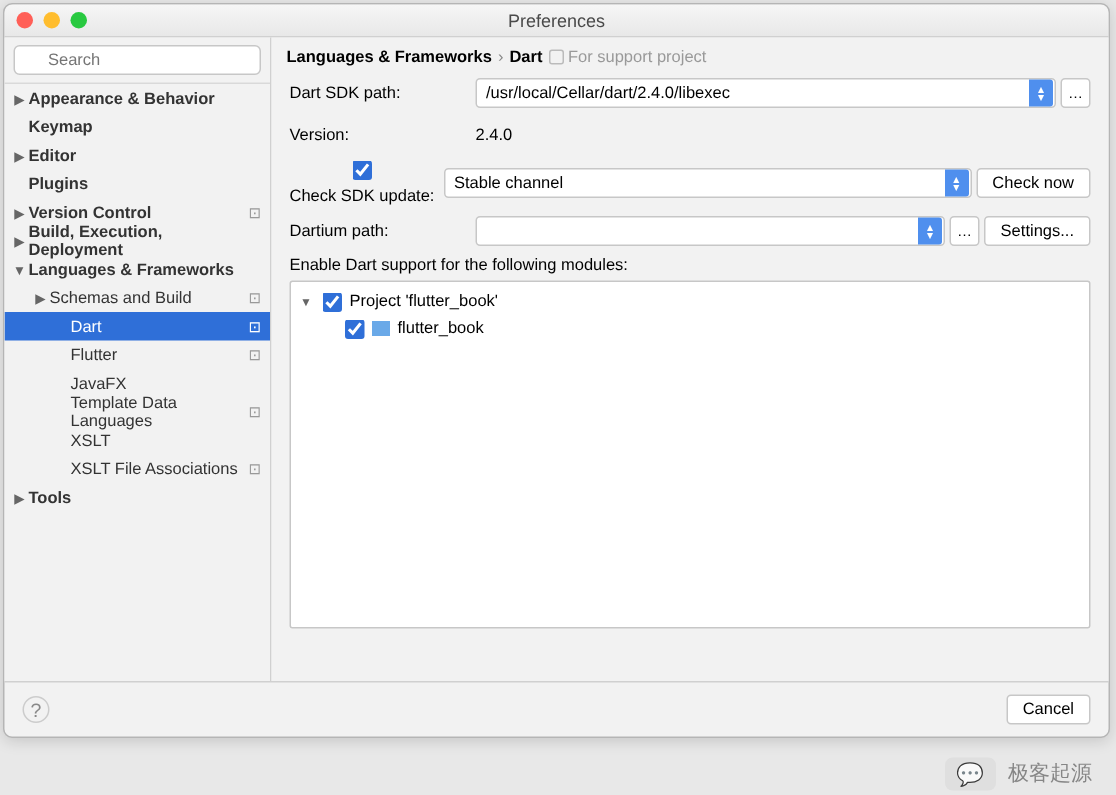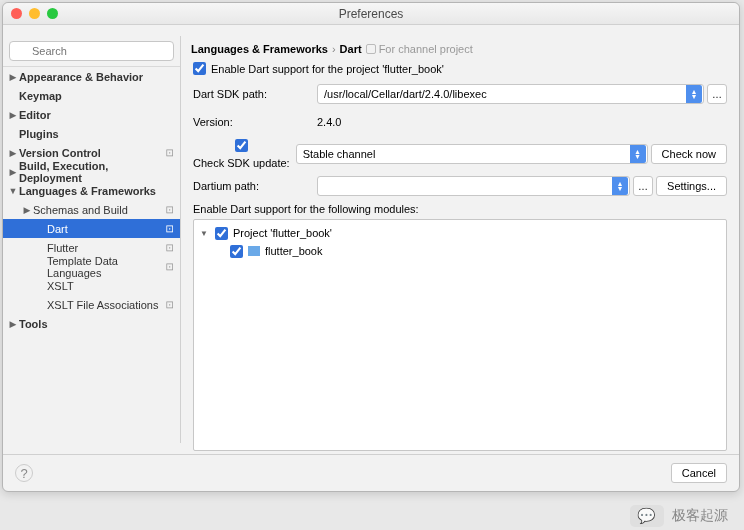--- a/index.html
+++ b/index.html
@@ -1,17 +1,17 @@
 <!DOCTYPE html>
 <html><head>
 <meta charset="utf-8">
 <style>
 * { margin: 0; padding: 0; box-sizing: border-box; font-family: -apple-system, BlinkMacSystemFont, "Helvetica Neue", sans-serif; }
 body { background: #e8e8e8; width: 744px; height: 530px; overflow: hidden; position: relative; }
-.window { background: #f2f2f2; border: 1px solid #b5b5b5; border-radius: 6px; width: 738px; height: 490px; margin: 2px; display: flex; flex-direction: column; box-shadow: 0 2px 10px rgba(0,0,0,0.15); gap: 11px; }
+.window { background: #f2f2f2; border: 1px solid #b5b5b5; border-radius: 6px; width: 738px; height: 490px; margin: 2px; display: flex; flex-direction: column; box-shadow: 0 2px 10px rgba(0,0,0,0.15); }
 .titlebar { height: 22px; background: linear-gradient(#f6f6f6, #e8e8e8); border-bottom: 1px solid #d0d0d0; display: flex; align-items: center; padding: 0 8px; position: relative; border-radius: 6px 6px 0 0; }
 .traffic { display: flex; gap: 7px; }
 .traffic span { width: 11px; height: 11px; border-radius: 50%; display: block; }
 .tl-close { background: #ff5f57; }
 .tl-min { background: #ffbd2e; }
 .tl-max { background: #28c940; }
 .title { position: absolute; left: 0; right: 0; text-align: center; font-size: 12px; color: #4a4a4a; pointer-events: none; }
 .body { flex: 1; display: flex; min-height: 0; }
 .sidebar { width: 178px; background: #f2f2f2; border-right: 1px solid #d0d0d0; display: flex; flex-direction: column; }
 .search-wrap { padding: 5px 6px; border-bottom: 1px solid #d9d9d9; }
@@ -129,20 +129,25 @@
             <span class="label">Dart</span>
             <span class="gear">⊡</span>
           </div>
           <div class="tree-row pad-2">
             <span class="arrow"></span>
             <span class="label">Flutter</span>
             <span class="gear">⊡</span>
           </div>
           <div class="tree-row pad-2">
             <span class="arrow"></span>
+            <span class="label">JavaFX</span>
+            <span class="gear"></span>
+          </div>
+          <div class="tree-row pad-2">
+            <span class="arrow"></span>
             <span class="label">Template Data Languages</span>
             <span class="gear">⊡</span>
           </div>
           <div class="tree-row pad-2">
             <span class="arrow"></span>
             <span class="label">XSLT</span>
             <span class="gear"></span>
           </div>
           <div class="tree-row pad-2">
             <span class="arrow"></span>
@@ -156,28 +161,24 @@
           </div>
         </div>
     </div>
     <div class="content">
       <div class="crumbs">
         <b>Languages &amp; Frameworks</b>
         <span class="sep">›</span>
         <b>Dart</b>
         <span class="proj">
             <span class="proj-icon"></span>
-            <span>For channel project</span>
+            <span>For support project</span>
           </span>
       </div>
       <div class="form">
-        <div class="check-row">
-          <input type="checkbox" checked="" style="">
-          <span>Enable Dart support for the project 'flutter_book'</span>
-        </div>
         <div class="row">
           <span class="lbl">Dart SDK path:</span>
           <div class="field-wrap">
             <div class="sel">
               <span>/usr/local/Cellar/dart/2.4.0/libexec</span>
               <span class="chev">▴<br>▾</span>
             </div>
             <button class="dots">…</button>
           </div>
         </div>

